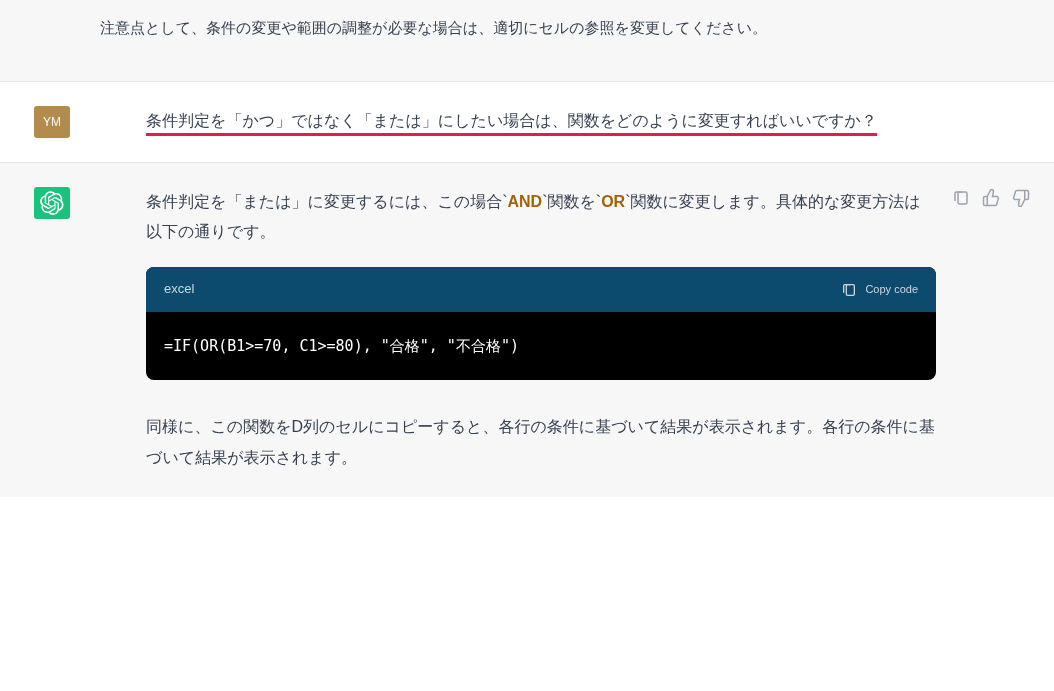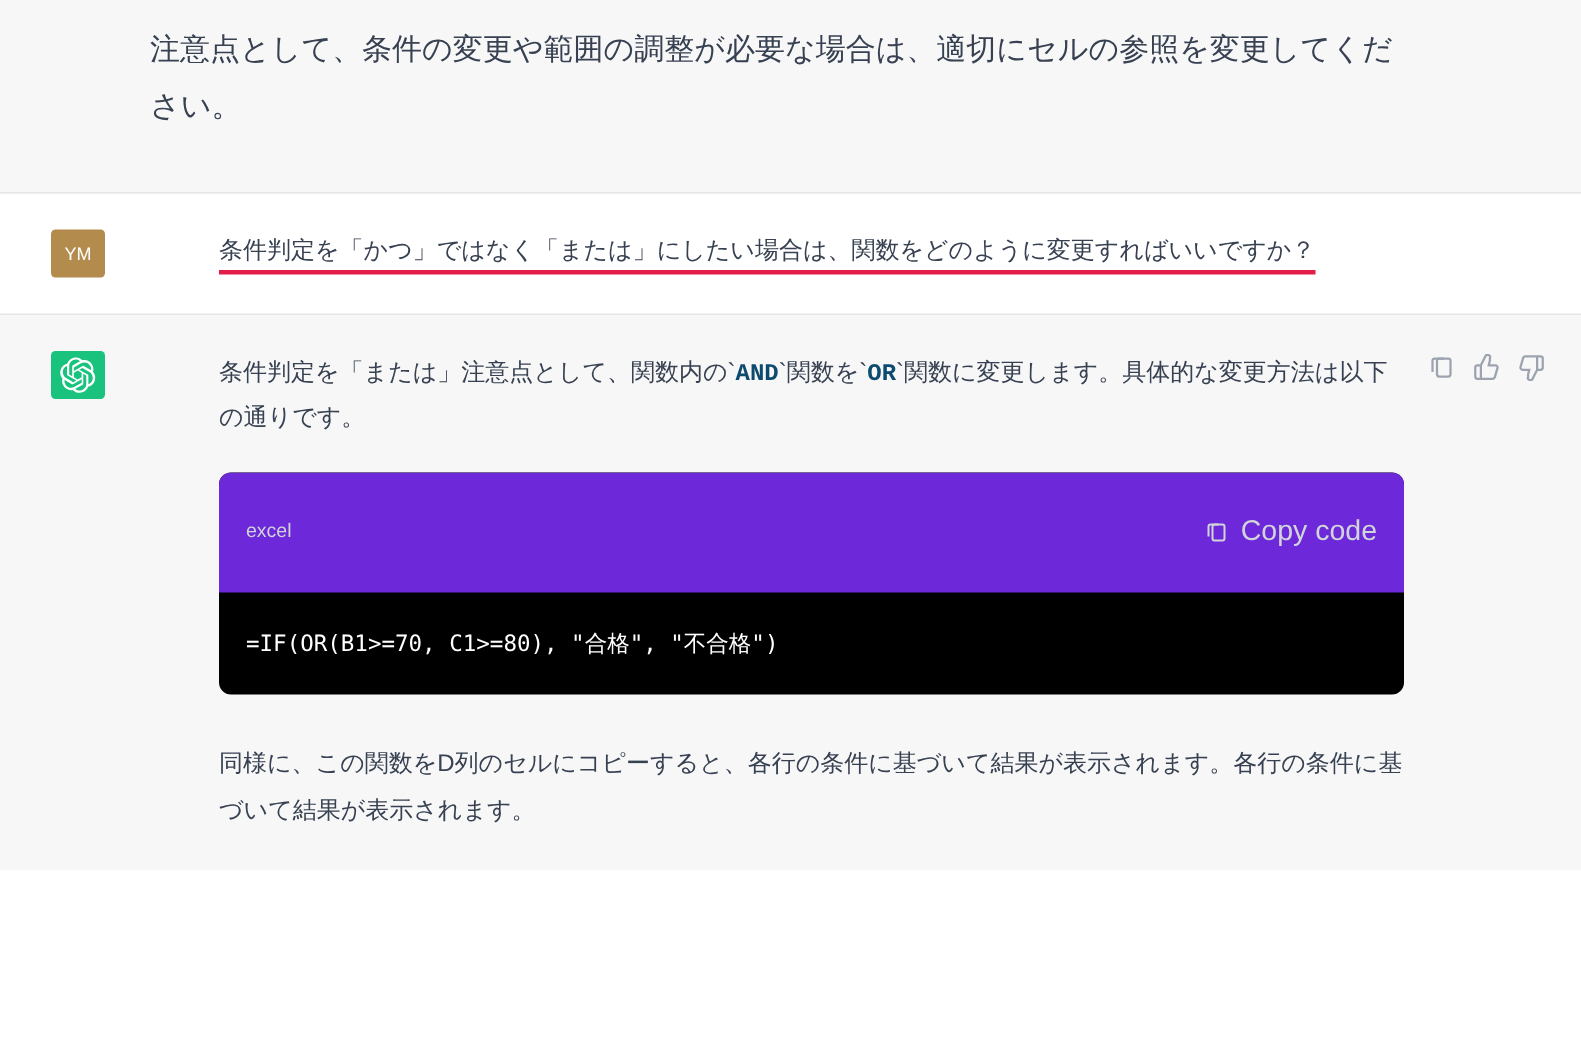--- a/index.html
+++ b/index.html
@@ -84,54 +84,54 @@
     color: #9ca3af;
     cursor: pointer;
   }
   .code-card {
     background: #000000;
     border-radius: 8px;
     overflow: hidden;
     margin: 14px 0 32px 0;
   }
   .code-header {
-    background: #6d28d9;
+    background: #0c4a6e;
     display: flex;
     align-items: center;
     justify-content: space-between;
-    padding: 22px 18px;
+    padding: 10px 18px;
     color: #d1d5db;
     font-size: 13px;
   }
   .copy-btn {
     display: flex;
     align-items: center;
     gap: 8px;
     cursor: pointer;
     color: #d1d5db;
-    font-size: 19px;
+    font-size: 11px;
   }
   .copy-btn svg { width: 16px; height: 16px; }
   .code-body {
     padding: 20px 18px;
     font-family: ui-monospace, "SFMono-Regular", Menlo, Consolas, monospace;
     font-size: 15px;
     color: #ffffff;
     white-space: pre;
   }
   .inline-code {
-    font-family: Liberation Mono, monospace;
+    font-family: Liberation Sans, sans-serif;
     font-weight: 600;
-    color: #0c4a6e;
+    color: #a16207;
     text-align: center;
   }
   .top-text {
     padding-left: 100px;
     padding-right: 120px;
-    font-size: 20px;
+    font-size: 15px;
     line-height: 1.9;
     color: #374151;
   }
 </style>
 </head>
 <body>
 
 <div class="message-block top-context">
   <div class="top-text">注意点として、条件の変更や範囲の調整が必要な場合は、適切にセルの参照を変更してください。</div>
 </div>
@@ -149,21 +149,21 @@
 
 <div class="message-block assistant-bg last">
   <div class="row">
     <div class="avatar assistant">
       <svg viewBox="0 0 41 41" fill="none">
         <path d="M37.5 16.8c.9-2.7.6-5.7-.9-8.1-2.2-3.9-6.7-5.9-11-4.9C23.7 1.6 20.9.4 18 .5c-4.5 0-8.4 2.9-9.8 7.1-2.8.6-5.2 2.3-6.6 4.8-2.3 3.9-1.7 8.8 1.3 12.1-.9 2.7-.6 5.7.9 8.1 2.2 3.9 6.7 5.9 11 4.9 1.9 2.2 4.7 3.4 7.6 3.3 4.5 0 8.4-2.9 9.8-7.1 2.8-.6 5.2-2.3 6.6-4.8 2.2-3.9 1.7-8.8-1.3-12.1zM22.4 38.2c-1.8 0-3.5-.6-4.9-1.8l.2-.1 8.1-4.7c.4-.2.7-.7.7-1.1V19l3.4 2v9.5c0 4.3-3.3 7.7-7.5 7.7zM6.1 31.2c-.9-1.5-1.2-3.4-.9-5.1l.2.1 8.1 4.7c.4.2.9.2 1.3 0l9.9-5.7v4L16.5 34c-3.6 2.1-8.3.9-10.4-2.8zM4 13.6c.9-1.5 2.3-2.7 4-3.4v9.7c0 .5.3.9.7 1.1l9.9 5.7-3.4 2-8.1-4.7c-3.7-2.1-4.9-6.8-3.1-10.4zm27.9 6.5l-9.9-5.7 3.4-2 8.1 4.7c3.6 2.1 4.9 6.8 2.8 10.4-.9 1.5-2.3 2.7-4 3.3v-9.6c0-.5-.2-.9-.4-1.1zm3.4-5.1l-.2-.1-8.1-4.7c-.4-.2-.9-.2-1.3 0l-9.9 5.7v-4l8.2-4.7c3.6-2.1 8.3-.8 10.4 2.8.9 1.6 1.2 3.3.9 5zm-21.4 7l-3.4-2v-9.5c0-4.2 3.4-7.6 7.6-7.6 1.8 0 3.5.6 4.8 1.8l-.2.1-8.1 4.7c-.4.2-.7.7-.7 1.1V22zm1.9-4l4.4-2.5 4.4 2.5V23l-4.4 2.5L15.8 23v-5z" fill="#fff"></path>
       </svg>
     </div>
     <div class="content">
       <p>
-        <span>条件判定を「または」注意点として、関数内の</span>`<span class="inline-code">AND</span>`<span>関数を</span>`<span class="inline-code">OR</span>`<span>関数に変更します。具体的な変更方法は以下の通りです。</span>
+        <span>条件判定を「または」に変更するには、この場合</span>`<span class="inline-code">AND</span>`<span>関数を</span>`<span class="inline-code">OR</span>`<span>関数に変更します。具体的な変更方法は以下の通りです。</span>
       </p>
 
       <div class="code-card">
         <div class="code-header">
           <span>excel</span>
           <div class="copy-btn">
             <svg viewBox="0 0 24 24" fill="none" stroke="currentColor" stroke-width="2">
               <rect x="8" y="4" width="12" height="16" rx="2"></rect>
               <path d="M4 16V6a2 2 0 0 1 2-2h8"></path>
             </svg>

